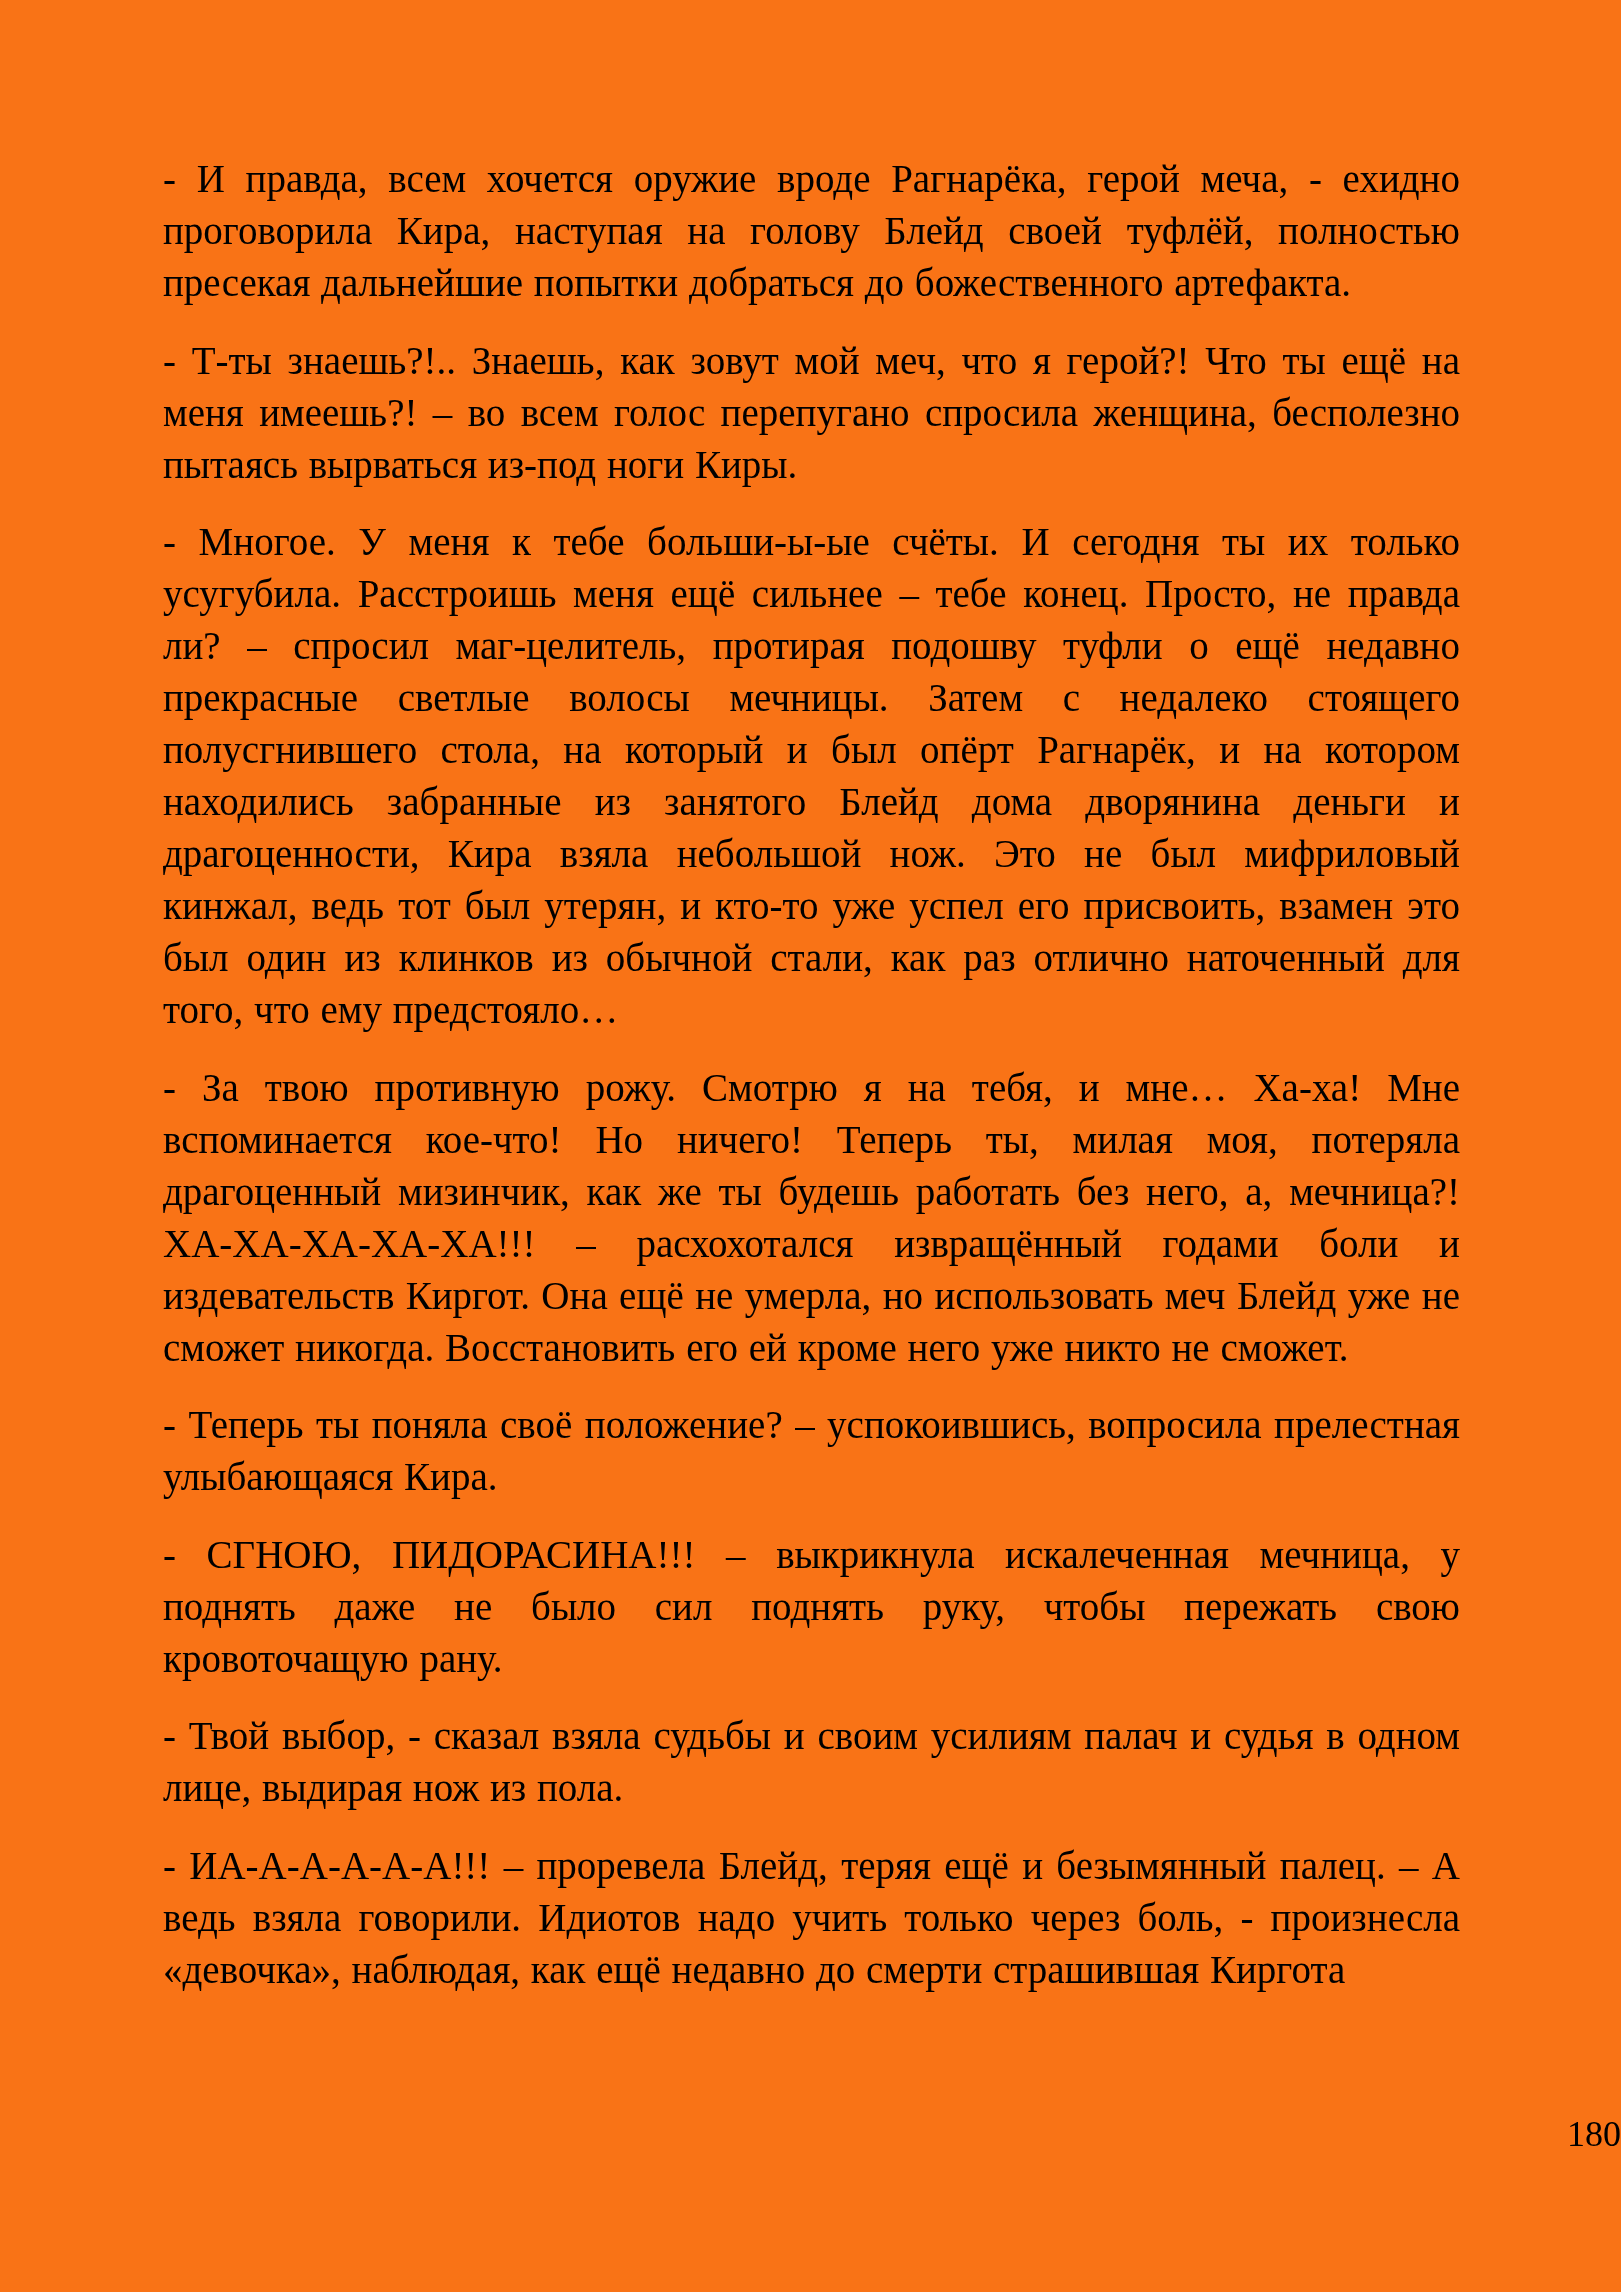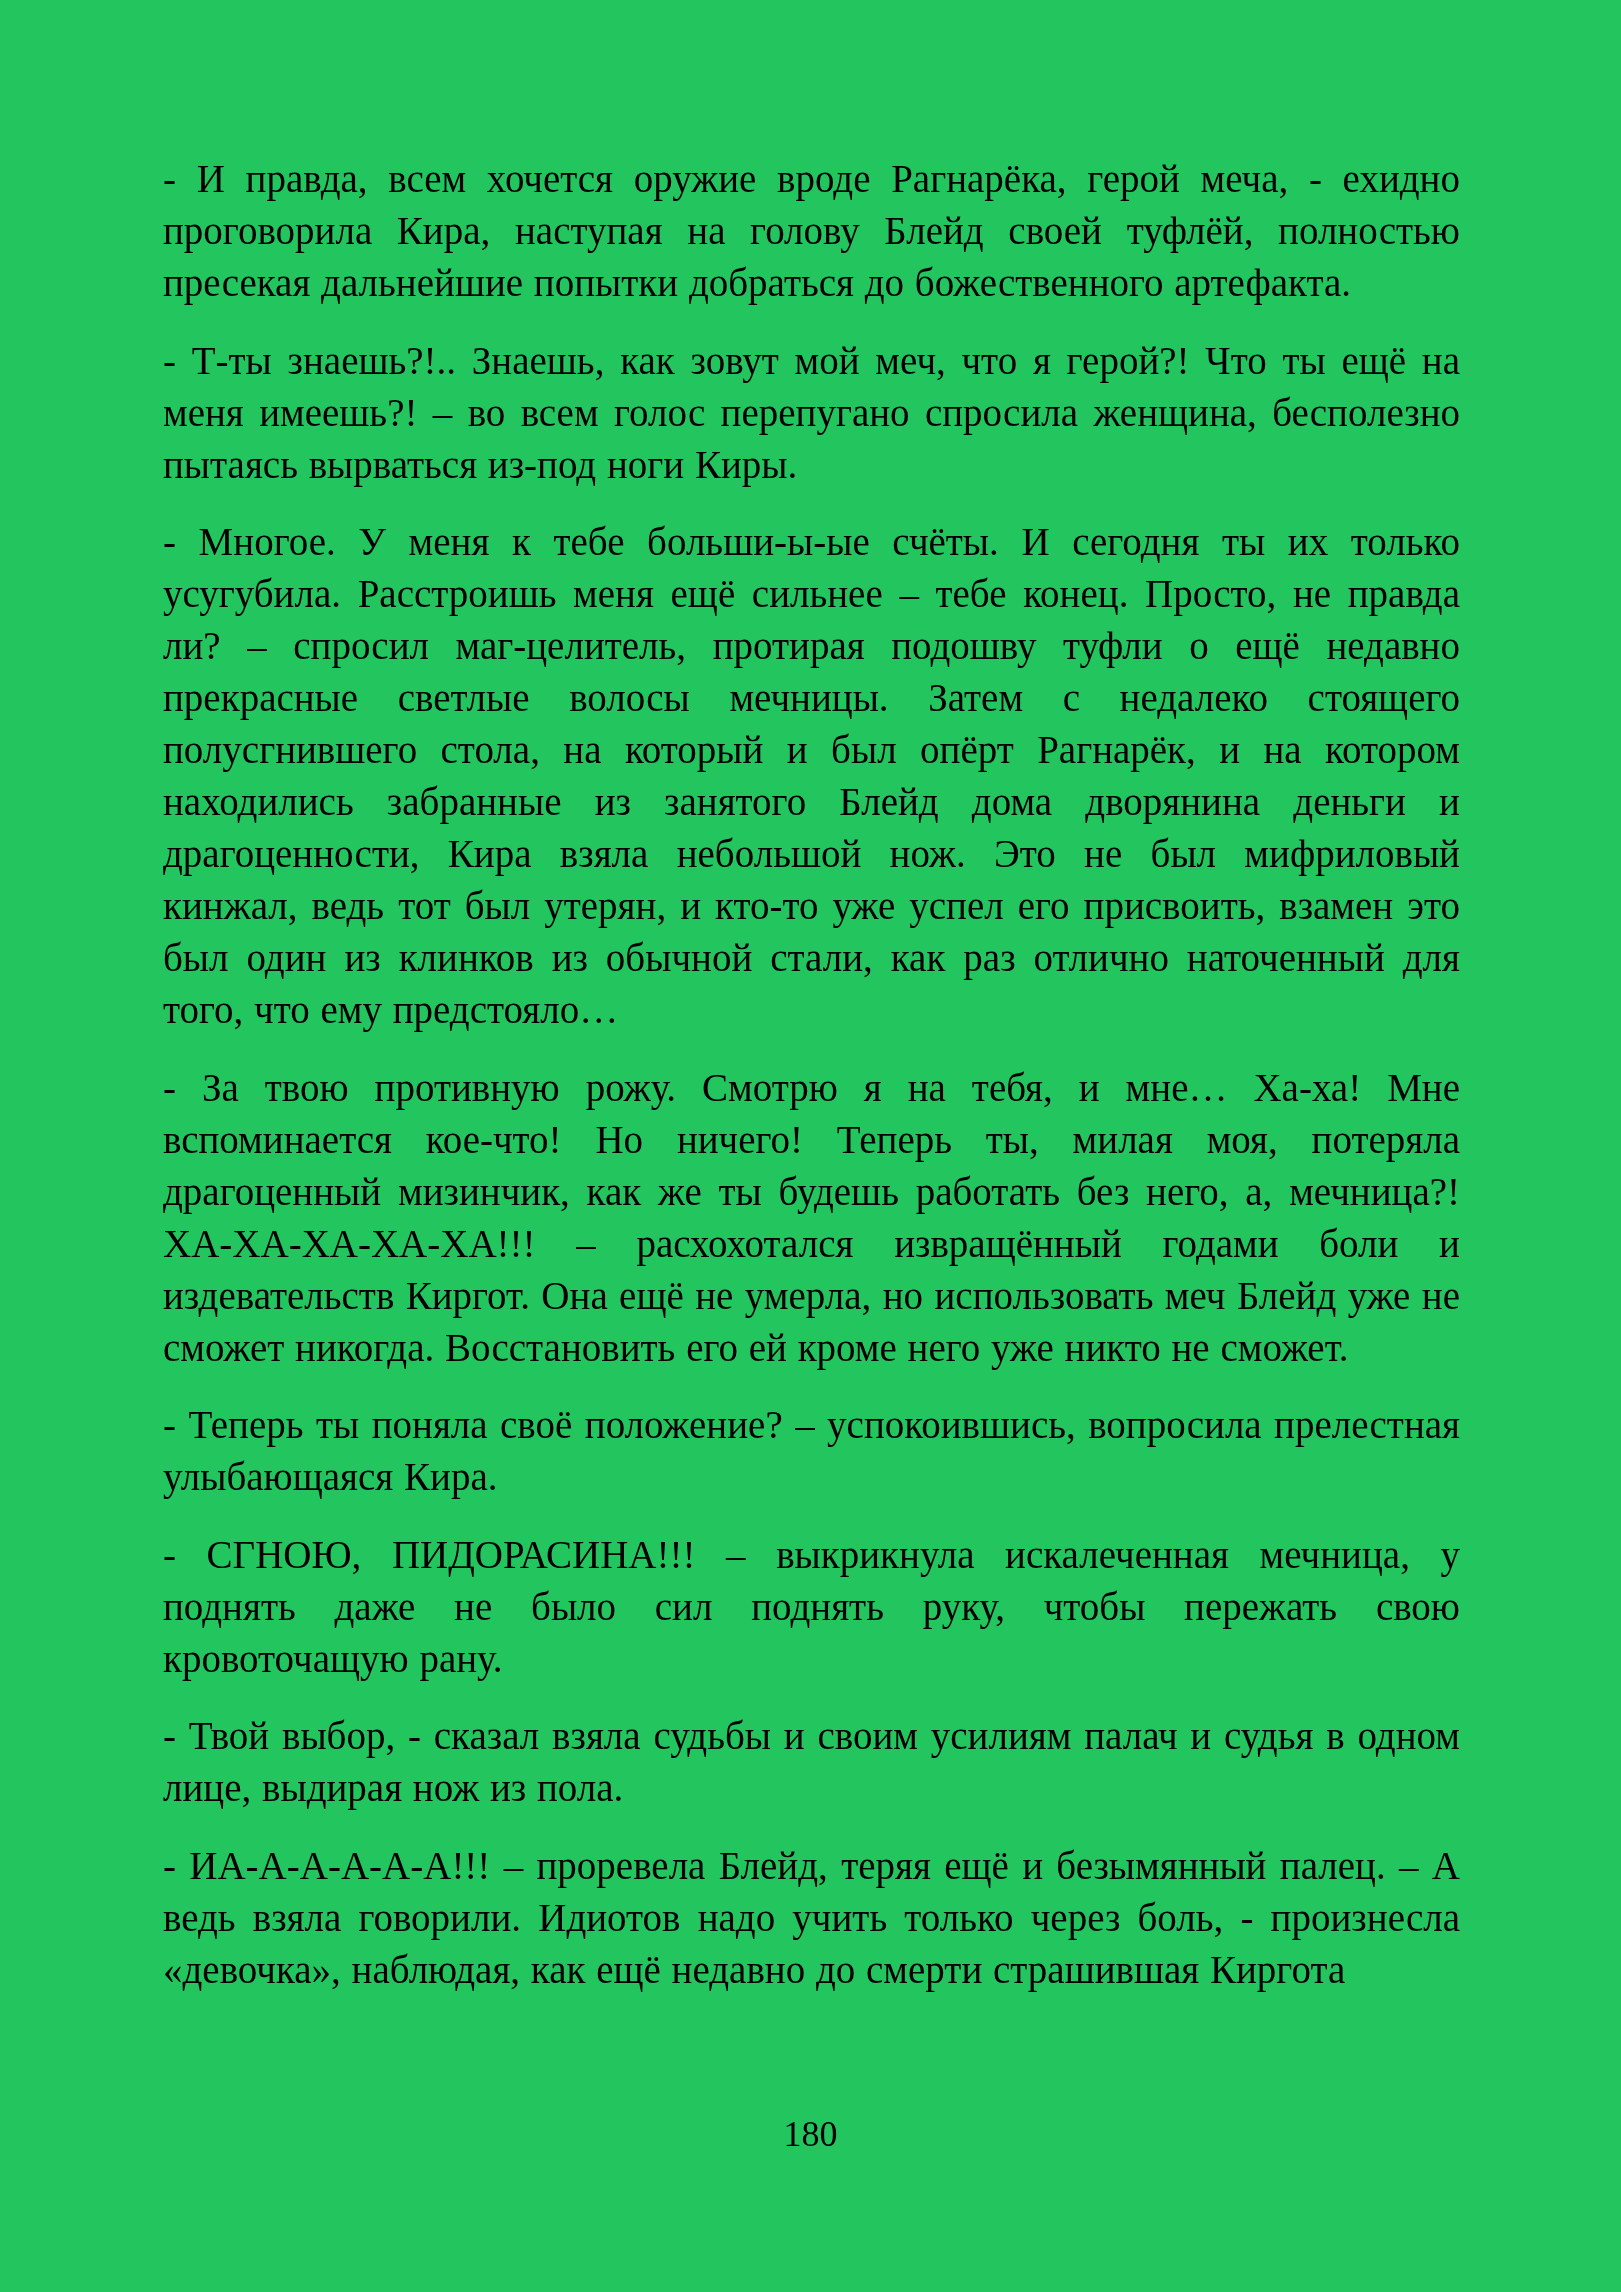--- a/index.html
+++ b/index.html
@@ -9,21 +9,21 @@
   body {
     width: 1621px;
     height: 2293px;
     background: #ffffff;
     position: relative;
     overflow: hidden;
   }
   .page {
     position: absolute;
     inset: 0;
-    background: #22c55e;
+    background: #f97316;
     color: #000000;
     font-family: "Liberation Serif", "DejaVu Serif", serif;
     text-decoration: underline;
   }
   .content {
     position: absolute;
     left: 163px;
     right: 161px;
     top: 153px;
   }
@@ -32,21 +32,21 @@
     font-size: 39px;
     line-height: 52px;
     text-align: justify;
     word-spacing: 1px;
   }
   .footer {
     position: absolute;
     left: 0;
     right: 0;
     top: 2115px;
-    text-align: center;
+    text-align: right;
     font-size: 36px;
     line-height: 39px;
   }
 </style>
 </head>
 <body>
 
 <div class="page">
   <div class="content">
     <p>- И правда, всем хочется оружие вроде Рагнарёка, герой меча, - ехидно проговорила Кира, наступая на голову Блейд своей туфлёй, полностью пресекая дальнейшие попытки добраться до божественного артефакта.</p>

